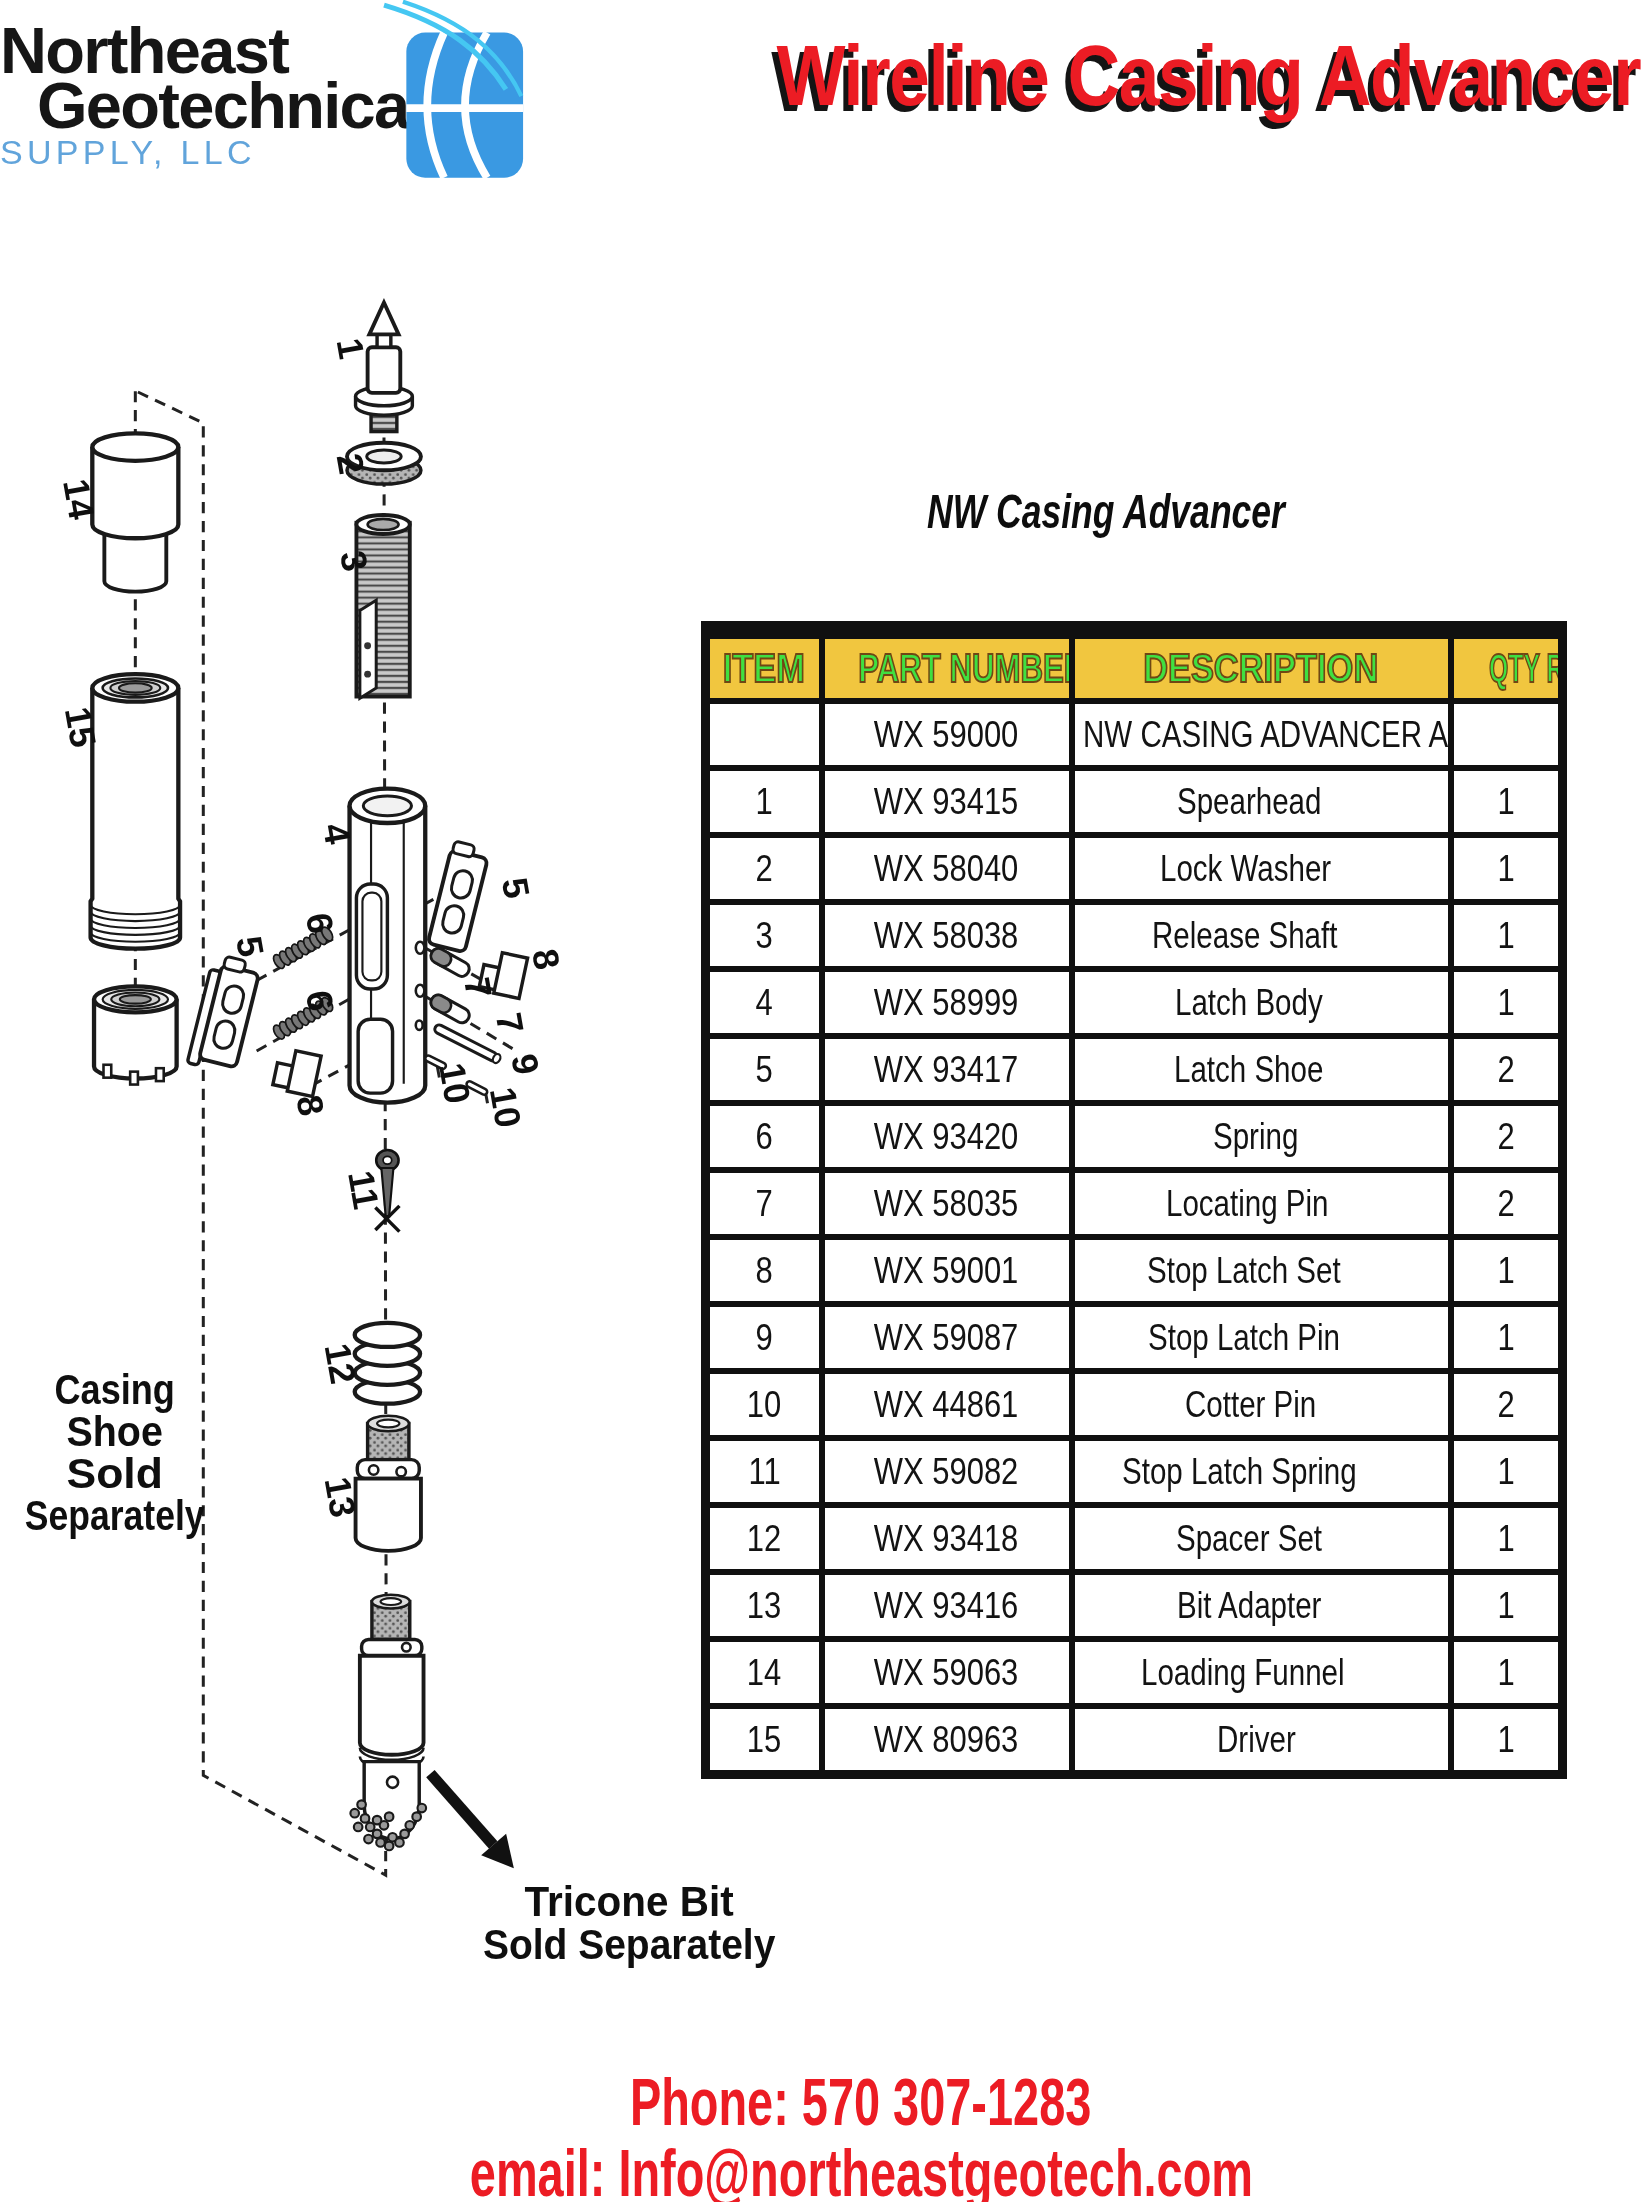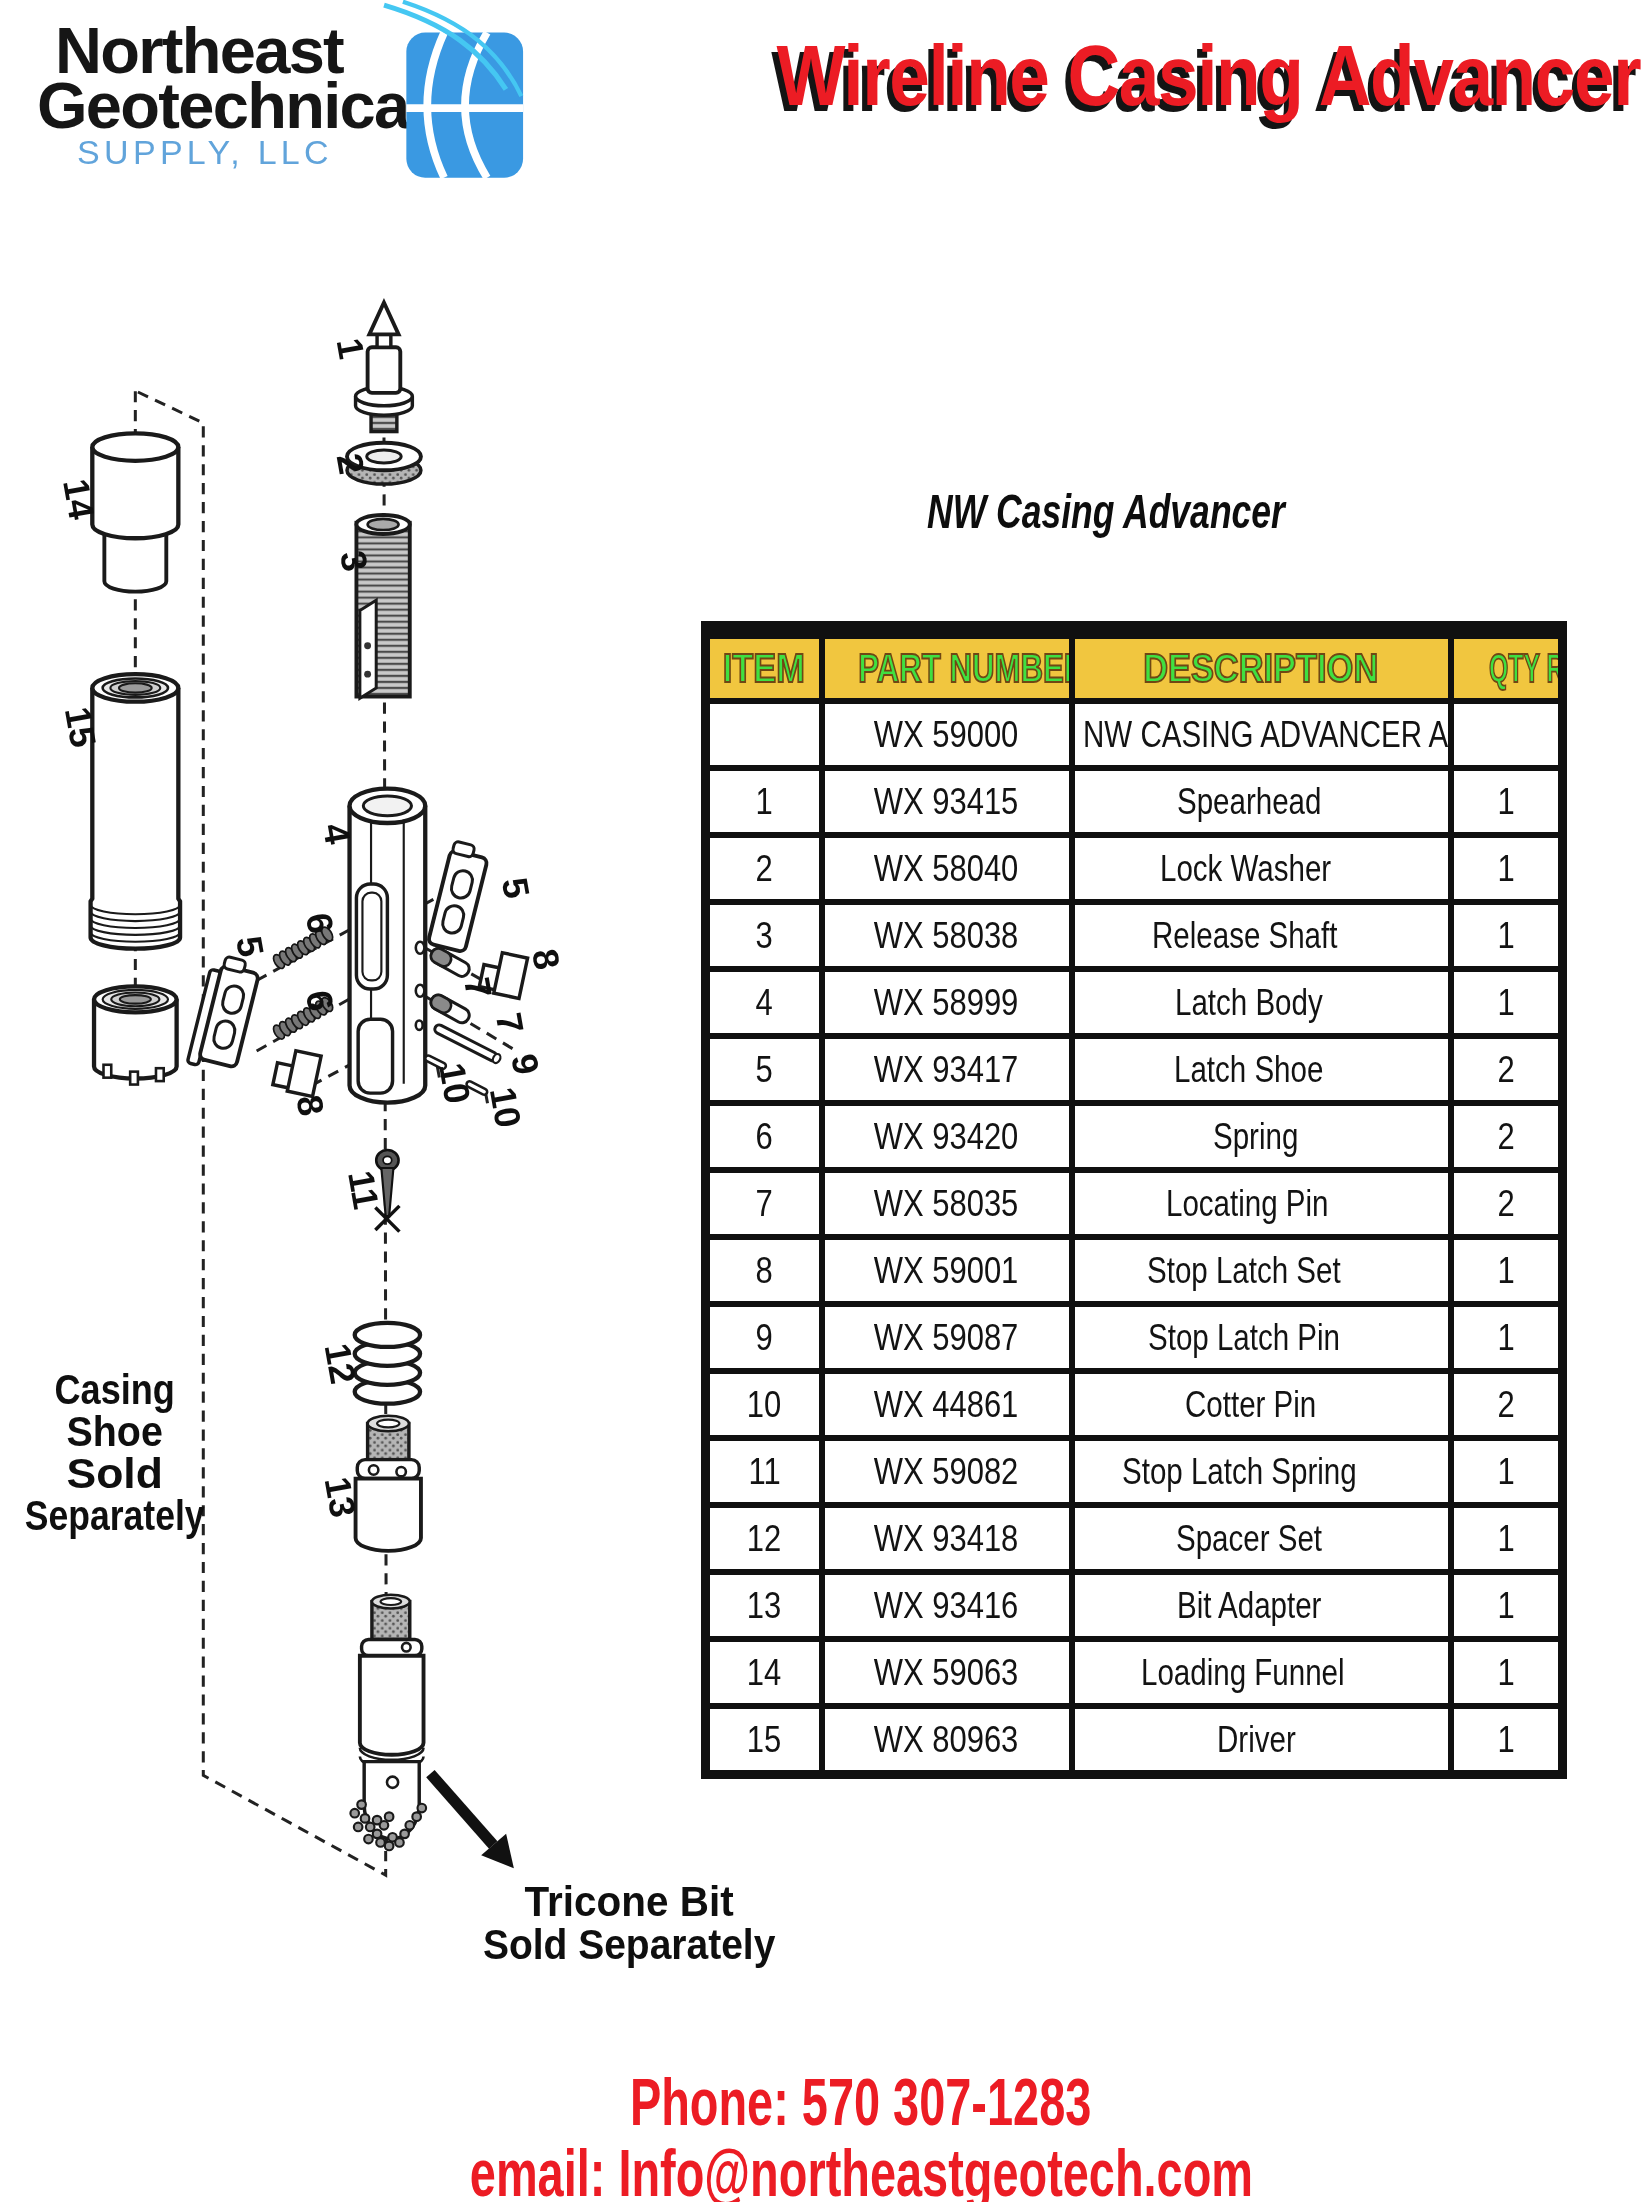--- a/index.html
+++ b/index.html
@@ -1,24 +1,24 @@
 <!DOCTYPE html>
 <html style="font-size:13.8px"><head>
 <meta charset="utf-8">
 <style>
   html,body{margin:0;padding:0;}
   body{width:1644px;height:2203px;background:#fff;position:relative;overflow:hidden;
        font-family:"Liberation Sans",sans-serif;}
   #page{position:absolute;inset:0;background:#ffffff;}
 
   
-  .logo{position:absolute;left:0;top:22.4px;width:398px;text-align:center;color:#161616;}
+  .logo{position:absolute;left:0;top:22.4px;width:398px;text-align:left;color:#161616;}
   .logo .l1{font-size:65px;font-weight:bold;line-height:57px;letter-spacing:-1.7px;white-space:nowrap;}
   .logo .l2{font-size:65px;font-weight:bold;line-height:53px;letter-spacing:-1.7px;white-space:nowrap;margin-left:37px;}
-  .logo .l3{font-size:34px;font-weight:400;line-height:40px;letter-spacing:4.3px;color:#61A4DB;white-space:nowrap;padding-left:12px;}
+  .logo .l3{font-size:34px;font-weight:400;line-height:40px;letter-spacing:4.3px;color:#61A4DB;white-space:nowrap;}
   .globe{position:absolute;left:370px;top:0;}
 
   
   .title{position:absolute;top:26px;right:3.4px;font-size:86px;font-weight:bold;color:#EC1C24;
          letter-spacing:-1.7px;white-space:nowrap;transform:scaleX(0.85);transform-origin:100% 0;
          text-shadow:-6px 6px 0 #141414;}
 
   
   .ttitle{position:absolute;left:927px;top:484px;font-size:48px;font-weight:bold;font-style:italic;
           color:#0d0d0d;white-space:nowrap;transform:scaleX(0.74);transform-origin:0 0;}

